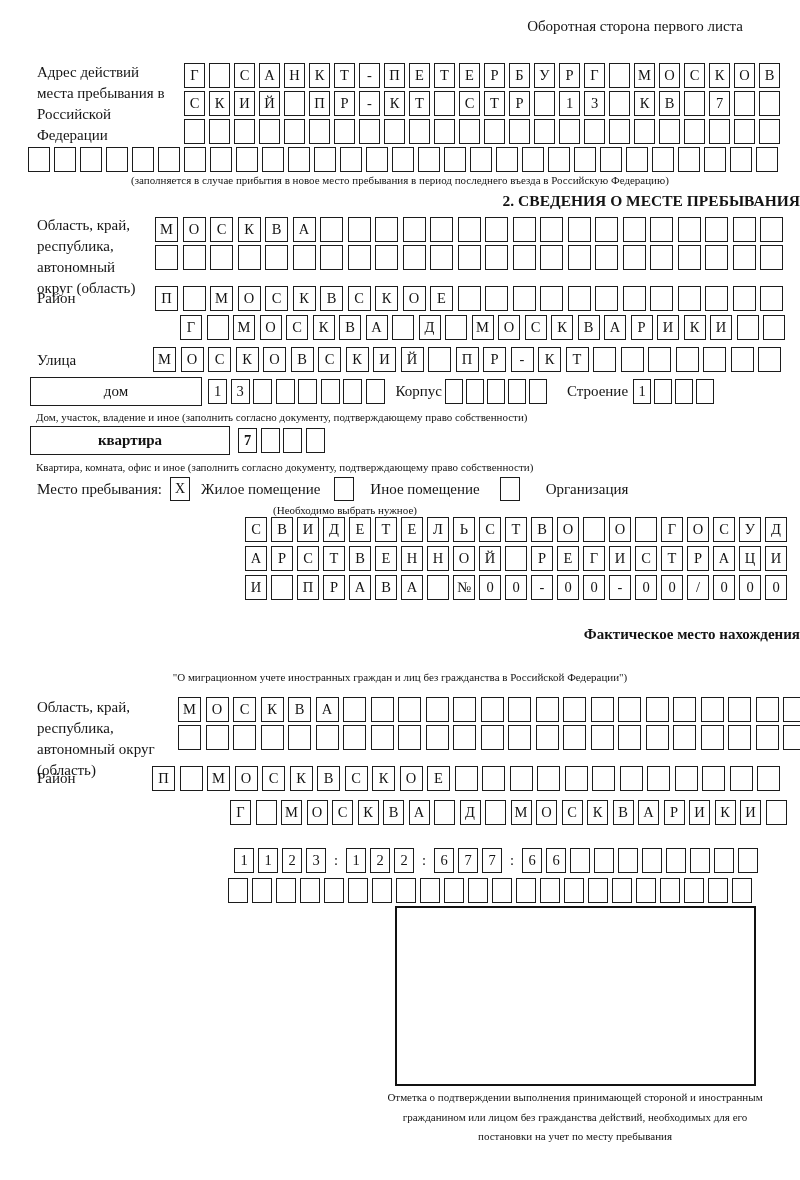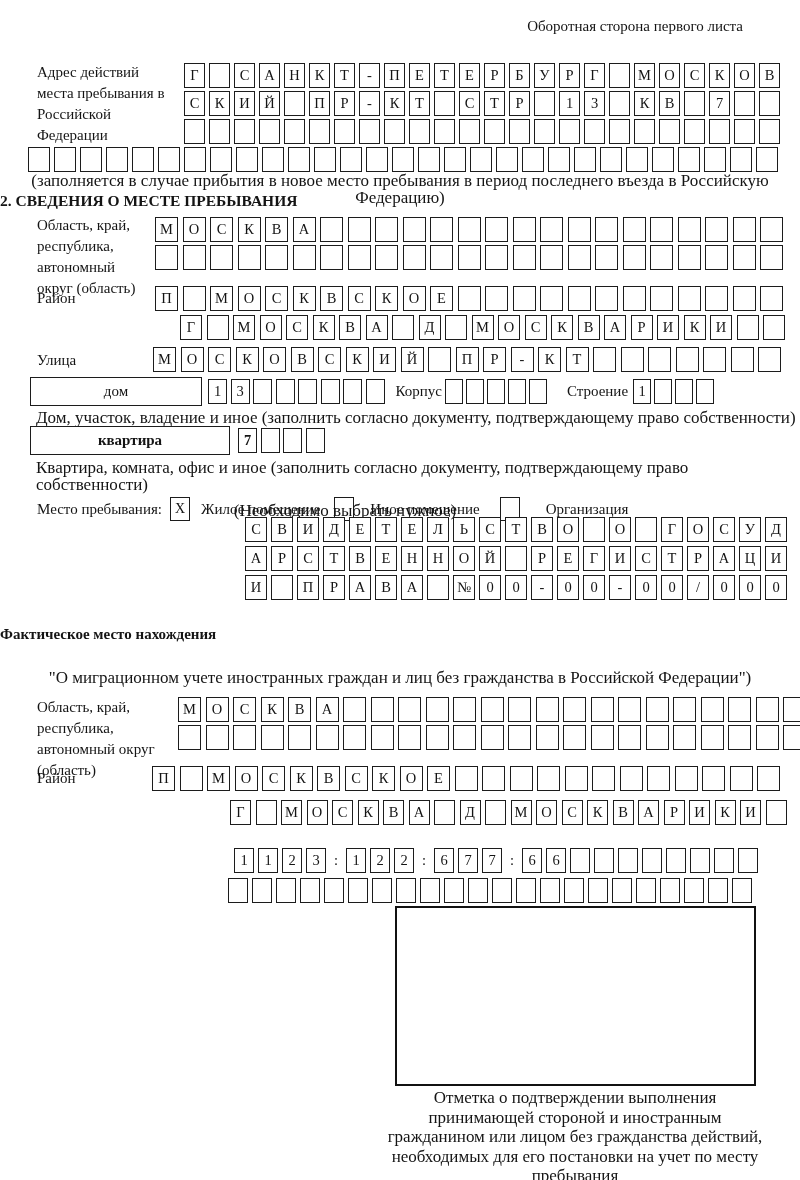--- a/index.html
+++ b/index.html
@@ -1,22 +1,22 @@
 <!DOCTYPE html>
 <html><head>
 <meta charset="utf-8">
 <style>
   html,body{margin:0;padding:0;background:#fff;}
   body{font-family:"Liberation Serif","DejaVu Serif",serif;color:#141414;}
   #page{position:relative;width:800px;height:1180px;background:#fff;overflow:hidden;}
 
   .abs{position:absolute;}
   .lbl{font-size:15px;line-height:21px;}
-  .cap{font-size:17px;line-height:17px;}
-  .ttl{font-weight:bold;font-size:15.5px;text-align:left;width:100%;}
+  .cap{font-size:11px;line-height:17px;}
+  .ttl{font-weight:bold;font-size:15.5px;text-align:right;width:100%;}
   .ctr{text-align:center;width:100%;}
 
   .boxrow{position:absolute;display:flex;align-items:flex-start;}
   .cell{display:inline-flex;align-items:center;justify-content:center;
         border:1.8px solid #1c1c1c;height:25px;box-sizing:border-box;
         font-size:14.5px;background:#fff;flex:0 0 auto;}
   .cell.sep{border-color:transparent;width:12px !important;}
 
   .r-prev{column-gap:4px}   .r-prev .cell{width:21px}
   .r-full{column-gap:4px}   .r-full .cell{width:22px}
@@ -323,21 +323,21 @@
     <div class="field-box" style="width:200px;">квартира</div>
     <div class="boxrow r-house" style="position:static;margin-left:8px;">
         <span class="cell">7</span>
         <span class="cell"></span>
         <span class="cell"></span>
         <span class="cell"></span>
       </div>
   </div>
   <div class="abs cap" style="left:36px;top:459px;">Квартира, комната, офис и иное (заполнить согласно документу, подтверждающему право собственности)</div>
 
-  <div class="inlinerow" style="left:37px;top:477px;margin-top:20px;">
+  <div class="inlinerow" style="left:37px;top:477px;">
     <span class="ilabel">Место пребывания:</span>
     <span class="checkbox" style="margin-left:8px;">X</span>
     <span class="ilabel" style="margin-left:11px;">Жилое помещение</span>
     <span class="checkbox" style="margin-left:14px;"></span>
     <span class="ilabel" style="margin-left:16px;">Иное помещение</span>
     <span class="checkbox" style="margin-left:20px;"></span>
     <span class="ilabel" style="margin-left:26px;">Организация</span>
   </div>
   <div class="abs cap" style="left:180px;top:502px;width:330px;text-align:center;">(Необходимо выбрать нужное)</div>
 

